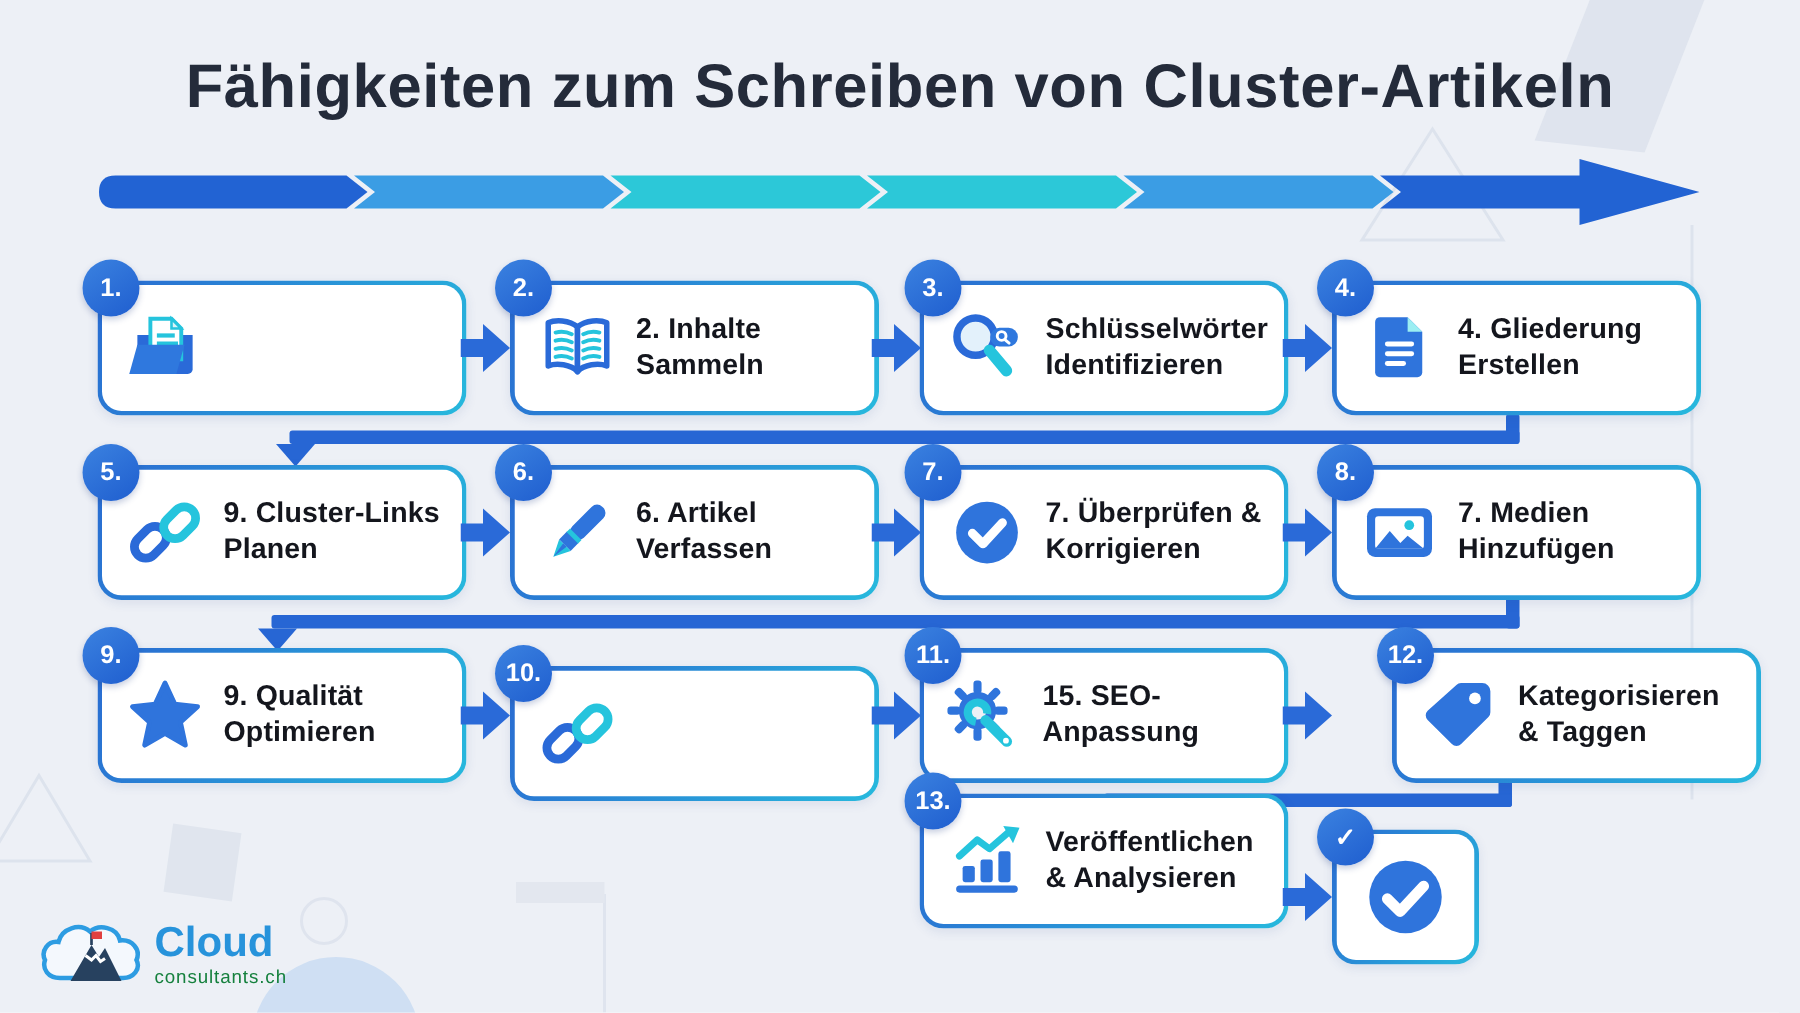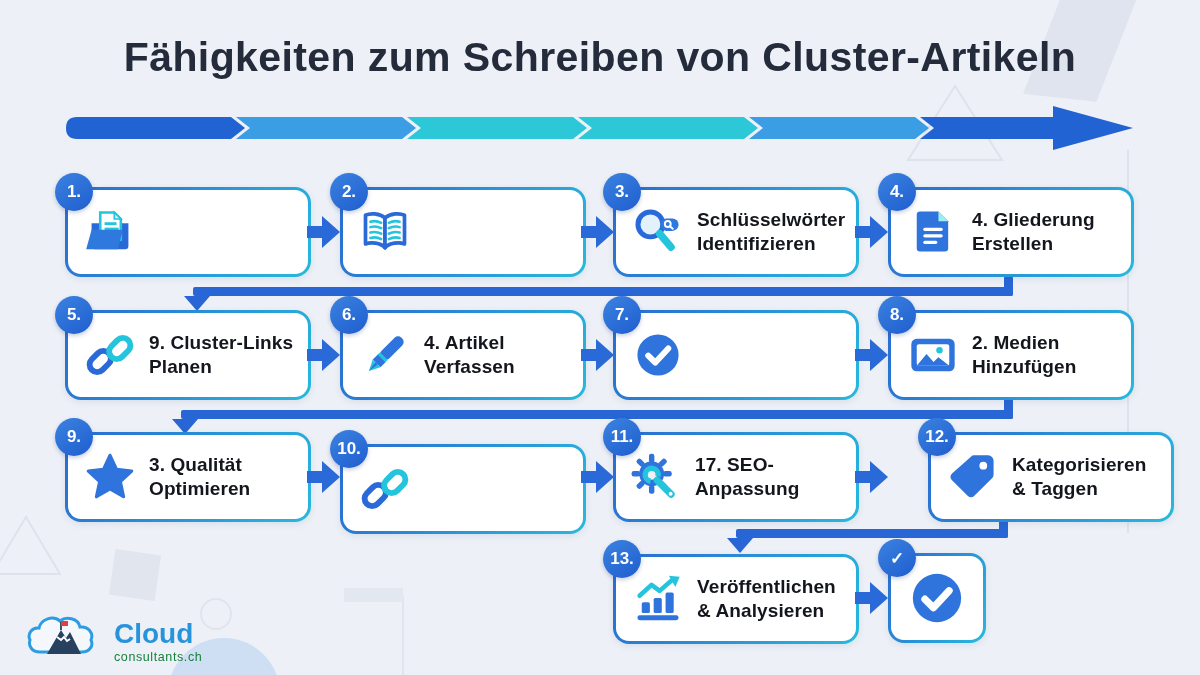--- a/index.html
+++ b/index.html
@@ -32,21 +32,21 @@
   
   .h-arrow{position:absolute;width:34px;height:38px;}
 
   
   .conn{position:absolute;background:#2766d4;border-radius:2px;}
   .arrow-down{position:absolute;width:0;height:0;
               border-left:13px solid transparent;border-right:13px solid transparent;
               border-top:15px solid #2766d4;}
 
   
-  .logo{position:absolute;left:26px;top:608px;display:flex;align-items:flex-end;gap:12px;}
+  .logo{position:absolute;left:26px;top:608px;display:flex;align-items:center;gap:1px;}
   .logo-text .brand{font-size:28px;font-weight:800;color:#2793db;line-height:1;}
   .logo-text .domain{font-size:12.5px;color:#15803d;letter-spacing:.6px;margin-top:2px;}
 </style>
 </head>
 <body>
 
 <div class="stage">
 
   <div class="dec" style="left:1042px;top:-6px;width:76px;height:104px;background:#dfe4ee;transform:skew(-16deg) rotate(6deg);"></div>
   <svg class="dec" style="left:900px;top:80px;" width="110" height="90">
@@ -110,20 +110,21 @@
             <path d="M10.5 19.5 c3.5-1 7-0.5 10 1"></path>
           <path d="M10.5 24.5 c3.5-1 7-0.5 10 1"></path>
             <path d="M10.5 29.5 c3.5-1 7-0.5 10 1"></path>
           <path d="M37.5 14.5 c-3.5-1-7-0.5-10 1"></path>
             <path d="M37.5 19.5 c-3.5-1-7-0.5-10 1"></path>
           <path d="M37.5 24.5 c-3.5-1-7-0.5-10 1"></path>
             <path d="M37.5 29.5 c-3.5-1-7-0.5-10 1"></path>
         </g>
       </svg>
     </div>
+    <div class="label">2. Inhalte Sammeln</div>
   </div>
 
   <div class="box" style="left:613px;top:187px;">
     <div class="badge">3.</div>
     <div class="icon">
       <svg viewBox="0 0 48 48">
         <circle cx="17" cy="17" r="11.5" fill="#e3f1fb" stroke="#2a6ad8" stroke-width="4.6"></circle>
         <line x1="25.5" y1="25.5" x2="36" y2="38" stroke="#25c4dd" stroke-width="7" stroke-linecap="round"></line>
         <rect x="26" y="11.5" width="17" height="11.5" rx="5.7" fill="#2f78de"></rect>
         <circle cx="33" cy="16.6" r="2.7" fill="none" stroke="#fff" stroke-width="1.8"></circle>
@@ -166,54 +167,55 @@
       <svg viewBox="0 0 48 48">
         <g transform="rotate(45 24 24)">
           <rect x="19" y="2" width="10" height="26" rx="4.5" fill="#2f74dc"></rect>
           <rect x="19" y="28" width="10" height="7" fill="#2f74dc"></rect>
           <rect x="19" y="25.5" width="10" height="3" fill="#25c4dd"></rect>
           <path d="M19 35 L24 45 L29 35 z" fill="#25c4dd"></path>
           <path d="M22.5 35 L24 45 L25.5 35 z" fill="#2f74dc"></path>
         </g>
       </svg>
     </div>
-    <div class="label">4. Artikel Verfassen</div>
+    <div class="label">6. Artikel Verfassen</div>
   </div>
 
   <div class="box" style="left:613px;top:310px;">
     <div class="badge">7.</div>
     <div class="icon">
       <svg viewBox="0 0 48 48">
         <circle cx="24" cy="24" r="19" fill="#2f74dc"></circle>
         <path d="M15 24.5 l6.5 6.5 L33.5 18" stroke="#fff" stroke-width="5.5" fill="none" stroke-linecap="round" stroke-linejoin="round"></path>
       </svg>
     </div>
+    <div class="label">7. Überprüfen &amp; Korrigieren</div>
   </div>
 
   <div class="box" style="left:888px;top:310px;">
     <div class="badge">8.</div>
     <div class="icon">
       <svg viewBox="0 0 48 48">
         <rect x="4" y="9" width="40" height="30" rx="5" fill="#2f74dc"></rect>
         <rect x="9" y="14" width="30" height="20" rx="2" fill="#fff"></rect>
         <path d="M9 34 l9-11 6.5 7.5 4.5-4.5 10 8z" fill="#2f74dc"></path>
         <circle cx="30" cy="19.5" r="3" fill="#25c4dd"></circle>
       </svg>
     </div>
-    <div class="label">2. Medien Hinzufügen</div>
+    <div class="label">7. Medien Hinzufügen</div>
   </div>
 
   <div class="box" style="left:65px;top:432px;">
     <div class="badge">9.</div>
     <div class="icon">
       <svg viewBox="0 0 48 48">
         <path d="M24 4l6 13 14 1.6-10.5 9.6 3 14L24 35l-12.5 7.2 3-14L4 18.6 18 17z" fill="#2f74dc" stroke="#2f74dc" stroke-width="3" stroke-linejoin="round"></path>
       </svg>
     </div>
-    <div class="label">3. Qualität Optimieren</div>
+    <div class="label">9. Qualität Optimieren</div>
   </div>
 
   <div class="box" style="left:340px;top:432px;margin-top:12px;">
     <div class="badge">10.</div>
     <div class="icon">
       <svg viewBox="0 0 48 48">
         <g fill="none" stroke-linecap="round">
           <rect x="4" y="23" width="22" height="14" rx="7" stroke="#2a6ad8" stroke-width="5.4" transform="rotate(-45 15 30)"></rect>
           <rect x="22" y="11" width="22" height="14" rx="7" stroke="#25c4dd" stroke-width="5.4" transform="rotate(-45 33 18)"></rect>
         </g>
@@ -237,35 +239,35 @@
             <rect x="1.5" y="18.5" width="8" height="5" rx="2" transform="rotate(45 20 21)"></rect>
             <rect x="30.5" y="18.5" width="8" height="5" rx="2" transform="rotate(45 20 21)"></rect>
           </g>
         </g>
         <circle cx="20" cy="21" r="5.5" fill="#edf0f6"></circle>
         <circle cx="20" cy="22" r="6" fill="none" stroke="#25c4dd" stroke-width="5" stroke-dasharray="28 10" transform="rotate(100 20 22)"></circle>
         <line x1="25" y1="27" x2="38" y2="40" stroke="#25c4dd" stroke-width="6.5" stroke-linecap="round"></line>
         <circle cx="37.5" cy="39.5" r="1.8" fill="#fff"></circle>
       </svg>
     </div>
-    <div class="label">17. SEO-Anpassung</div>
+    <div class="label">15. SEO-Anpassung</div>
   </div>
 
   <div class="box" style="left:928px;top:432px;">
     <div class="badge">12.</div>
     <div class="icon">
       <svg viewBox="0 0 48 48">
         <path d="M25 4h13a5 5 0 0 1 5 5v13a4 4 0 0 1-1.2 2.9L25 41.6a4 4 0 0 1-5.7 0L4.4 26.7a4 4 0 0 1 0-5.7L22.1 5.2A4 4 0 0 1 25 4z" fill="#2f74dc"></path>
         <circle cx="33.5" cy="13.5" r="3.6" fill="#fff"></circle>
       </svg>
     </div>
     <div class="label">Kategorisieren &amp; Taggen</div>
   </div>
 
-  <div class="box" style="left:613px;top:554px;">
+  <div class="box" style="left:613px;top:529px;">
     <div class="badge">13.</div>
     <div class="icon">
       <svg viewBox="0 0 48 48">
         <rect x="5" y="39" width="38" height="4.5" rx="2.2" fill="#2f74dc"></rect>
         <rect x="9" y="27" width="7.5" height="10" rx="1.5" fill="#2f74dc"></rect>
         <rect x="20" y="23" width="7.5" height="14" rx="1.5" fill="#2f74dc"></rect>
         <rect x="31" y="18" width="7.5" height="19" rx="1.5" fill="#2f74dc"></rect>
         <path d="M7 21 L18 11 L25.5 16.5 L37 6.5" stroke="#25c4dd" stroke-width="4.2" fill="none" stroke-linecap="round" stroke-linejoin="round"></path>
         <polygon points="34,2.5 44,3.5 40,13" fill="#25c4dd"></polygon>
       </svg>

